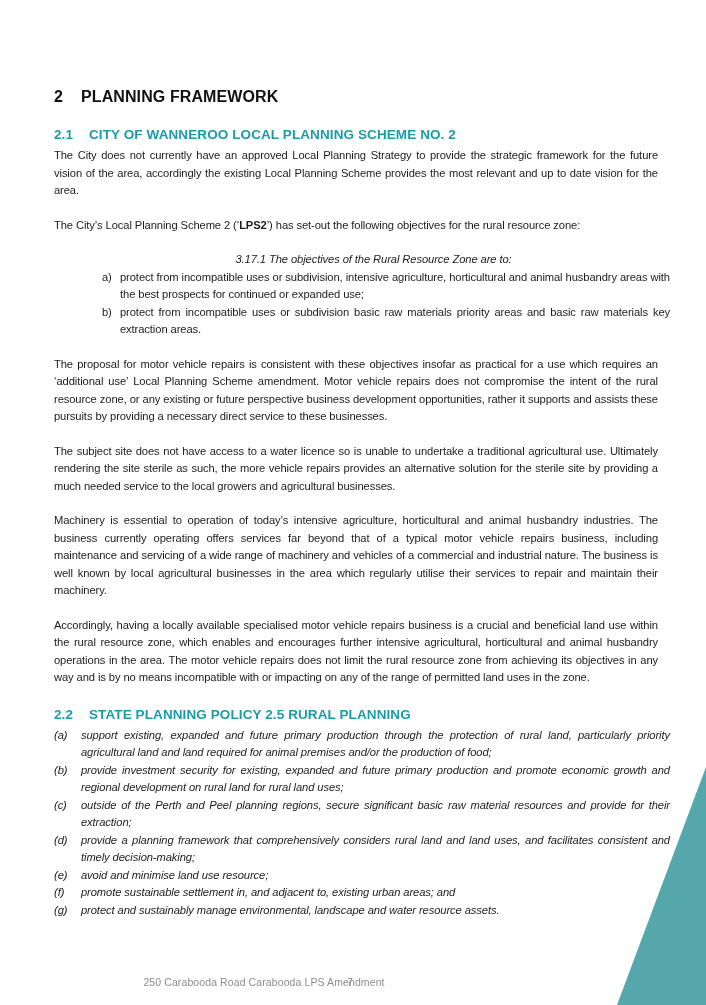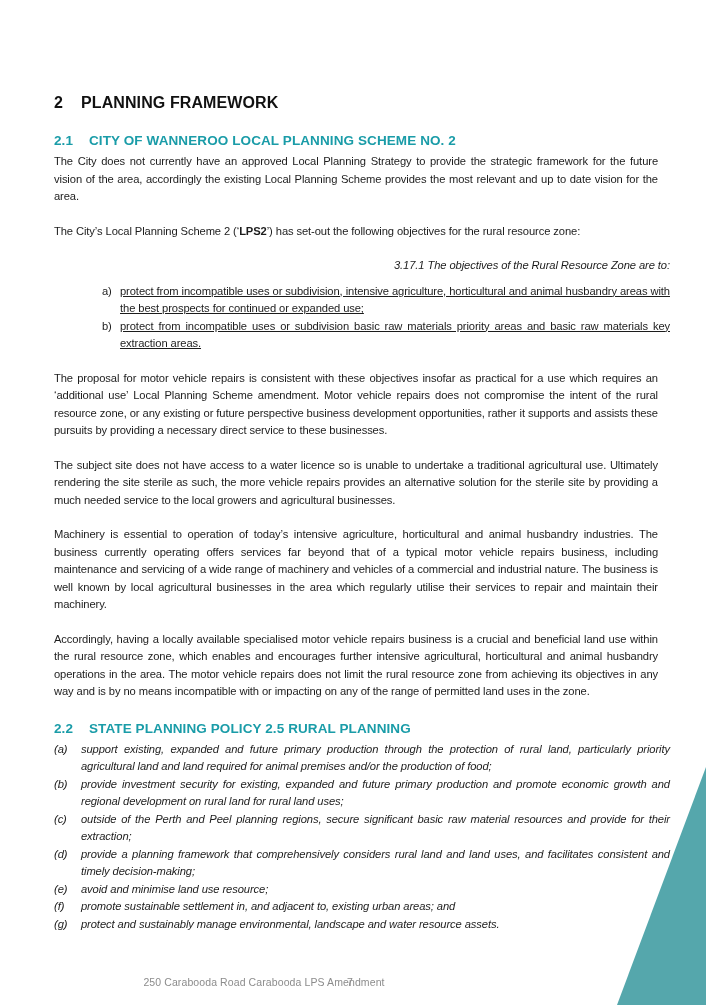--- a/index.html
+++ b/index.html
@@ -15,21 +15,21 @@
   .content {
     position: absolute;
     left: 54px;
     top: 78px;
     width: 616px;
   }
   h1 {
     font-size: 16px;
     font-weight: bold;
     color: var(--heading, #111111);
-    margin: 16px 0 21px 0;
+    margin: 10px 0 21px 0;
     letter-spacing: 0.1px;
   }
   .h1-num { display: inline-block; width: 27px; }
   h2 {
     font-size: 13.5px;
     font-weight: bold;
     color: var(--accent, #1a9ca8);
     margin: 20px 0 5px 0;
     letter-spacing: 0.1px;
   }
@@ -39,26 +39,26 @@
     line-height: 17.5px;
     letter-spacing: -0.1px;
   }
   p {
     margin: 0 12px 17px 0;
     text-align: justify;
   }
   .quote { margin: 0 0 17px 0; }
   .quote-intro {
     font-style: italic;
-    margin: 0 0 8px 23px;
-    text-align: right;
+    margin: 0 0 0 23px;
+    text-align: center;
   }
   .qitem { display: flex; margin-left: 48px; }
   .qmark { flex: 0 0 18px; font-size: 11.2px; line-height: 17.5px; letter-spacing: -0.1px; }
-  .qtext { flex: 1 1 auto; text-align: justify; text-decoration: underline; }
+  .qtext { flex: 1 1 auto; text-align: justify; }
   .policy-list { margin: 4px 0 0 0; }
   .pitem { display: flex; }
   .pmark {
     flex: 0 0 27px;
     font-style: italic;
     font-size: 11.2px;
     line-height: 17.5px;
     letter-spacing: -0.1px;
   }
   .ptext { flex: 1 1 auto; font-style: italic; text-align: justify; }

